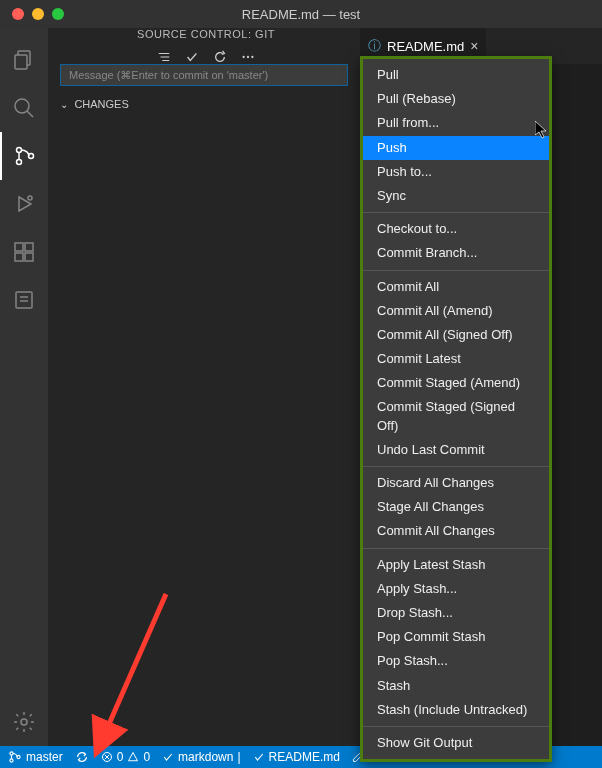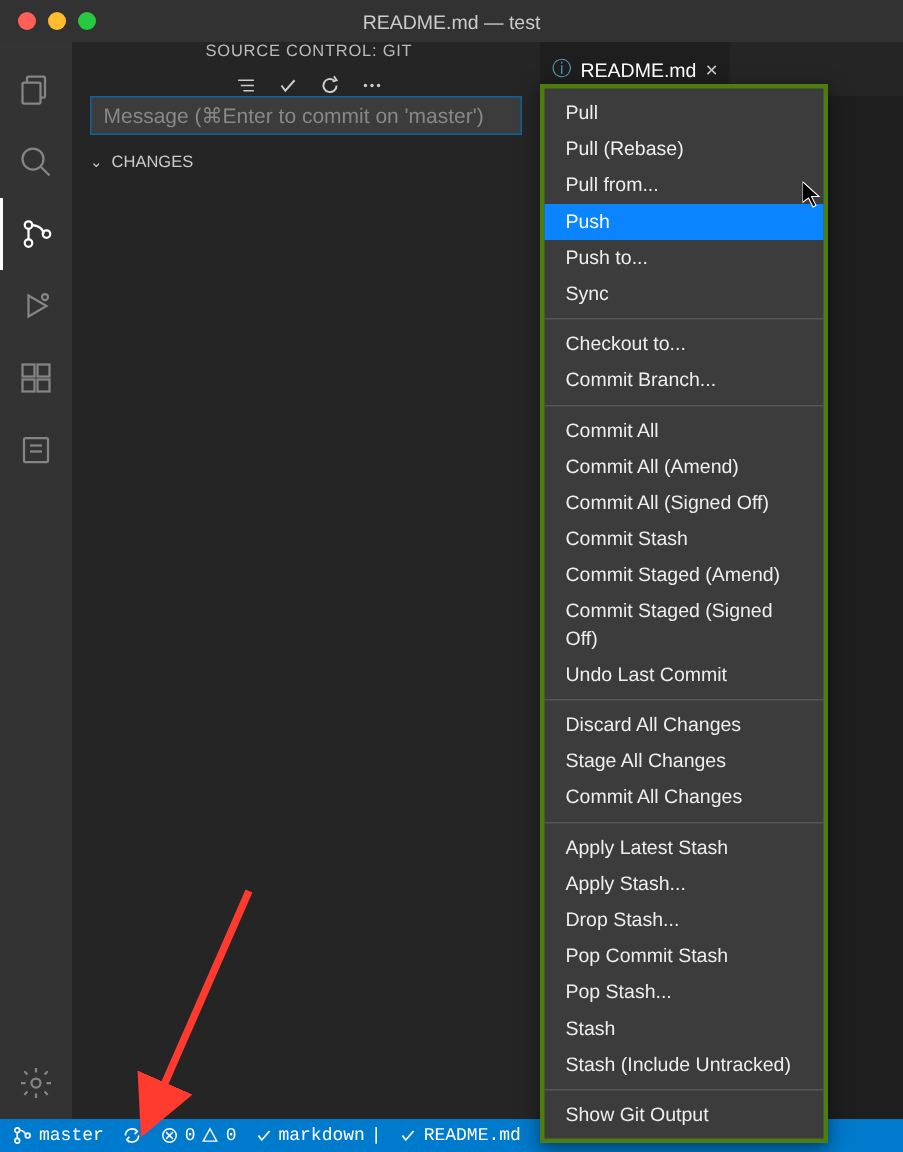--- a/index.html
+++ b/index.html
@@ -65,21 +65,21 @@
     .sidebar-header-title { flex: 1; letter-spacing: 0.5px; }
     .sidebar-header-actions { display: flex; gap: 14px; align-items: center; color: #ccc; }
     .sidebar-action-icon { cursor: pointer; font-size: 14px; }
     .commit-input-wrap { padding: 0 12px 8px 12px; }
     .commit-input {
       width: 100%;
       background: #3c3c3c;
       border: 1px solid #0e639c;
       color: #cccccc;
       padding: 4px 8px;
-      font-size: 14px;
+      font-size: 11px;
       outline: none;
     }
     .commit-input::placeholder { color: #888; }
     .changes-section { padding: 4px 12px; display: flex; align-items: center; gap: 6px; color: #ccc; font-size: 11px; cursor: pointer; }
     .chevron { display: inline-block; font-size: 10px; }
     .editor-area { flex: 1; background: #1e1e1e; display: flex; flex-direction: column; }
     .tab-bar { height: 36px; background: #252526; display: flex; }
     .tab {
       display: flex;
       align-items: center;
@@ -131,21 +131,20 @@
     }
     .status-bar {
       height: 22px;
       background: #007acc;
       color: #ffffff;
       display: flex;
       align-items: center;
       padding: 0 8px;
       font-size: 12px;
       gap: 12px;
-      font-family: Liberation Mono, monospace;
     }
     .status-item { display: flex; align-items: center; gap: 4px; cursor: pointer; }
     .arrow-annotation {
       position: absolute;
       left: 74px;
       top: 588px;
       z-index: 50;
       pointer-events: none;
     }
     svg { display: block; }
@@ -331,21 +330,21 @@
     <div class="menu-item highlighted">Push</div>
     <div class="menu-item">Push to...</div>
     <div class="menu-item">Sync</div>
     <div class="menu-sep"></div>
     <div class="menu-item">Checkout to...</div>
     <div class="menu-item">Commit Branch...</div>
     <div class="menu-sep"></div>
     <div class="menu-item">Commit All</div>
     <div class="menu-item">Commit All (Amend)</div>
     <div class="menu-item">Commit All (Signed Off)</div>
-    <div class="menu-item">Commit Stash</div>
+    <div class="menu-item">Commit Latest</div>
     <div class="menu-item">Commit Staged (Amend)</div>
     <div class="menu-item">Commit Staged (Signed Off)</div>
     <div class="menu-item">Undo Last Commit</div>
     <div class="menu-sep"></div>
     <div class="menu-item">Discard All Changes</div>
     <div class="menu-item">Stage All Changes</div>
     <div class="menu-item">Commit All Changes</div>
     <div class="menu-sep"></div>
     <div class="menu-item">Apply Latest Stash</div>
     <div class="menu-item">Apply Stash...</div>

